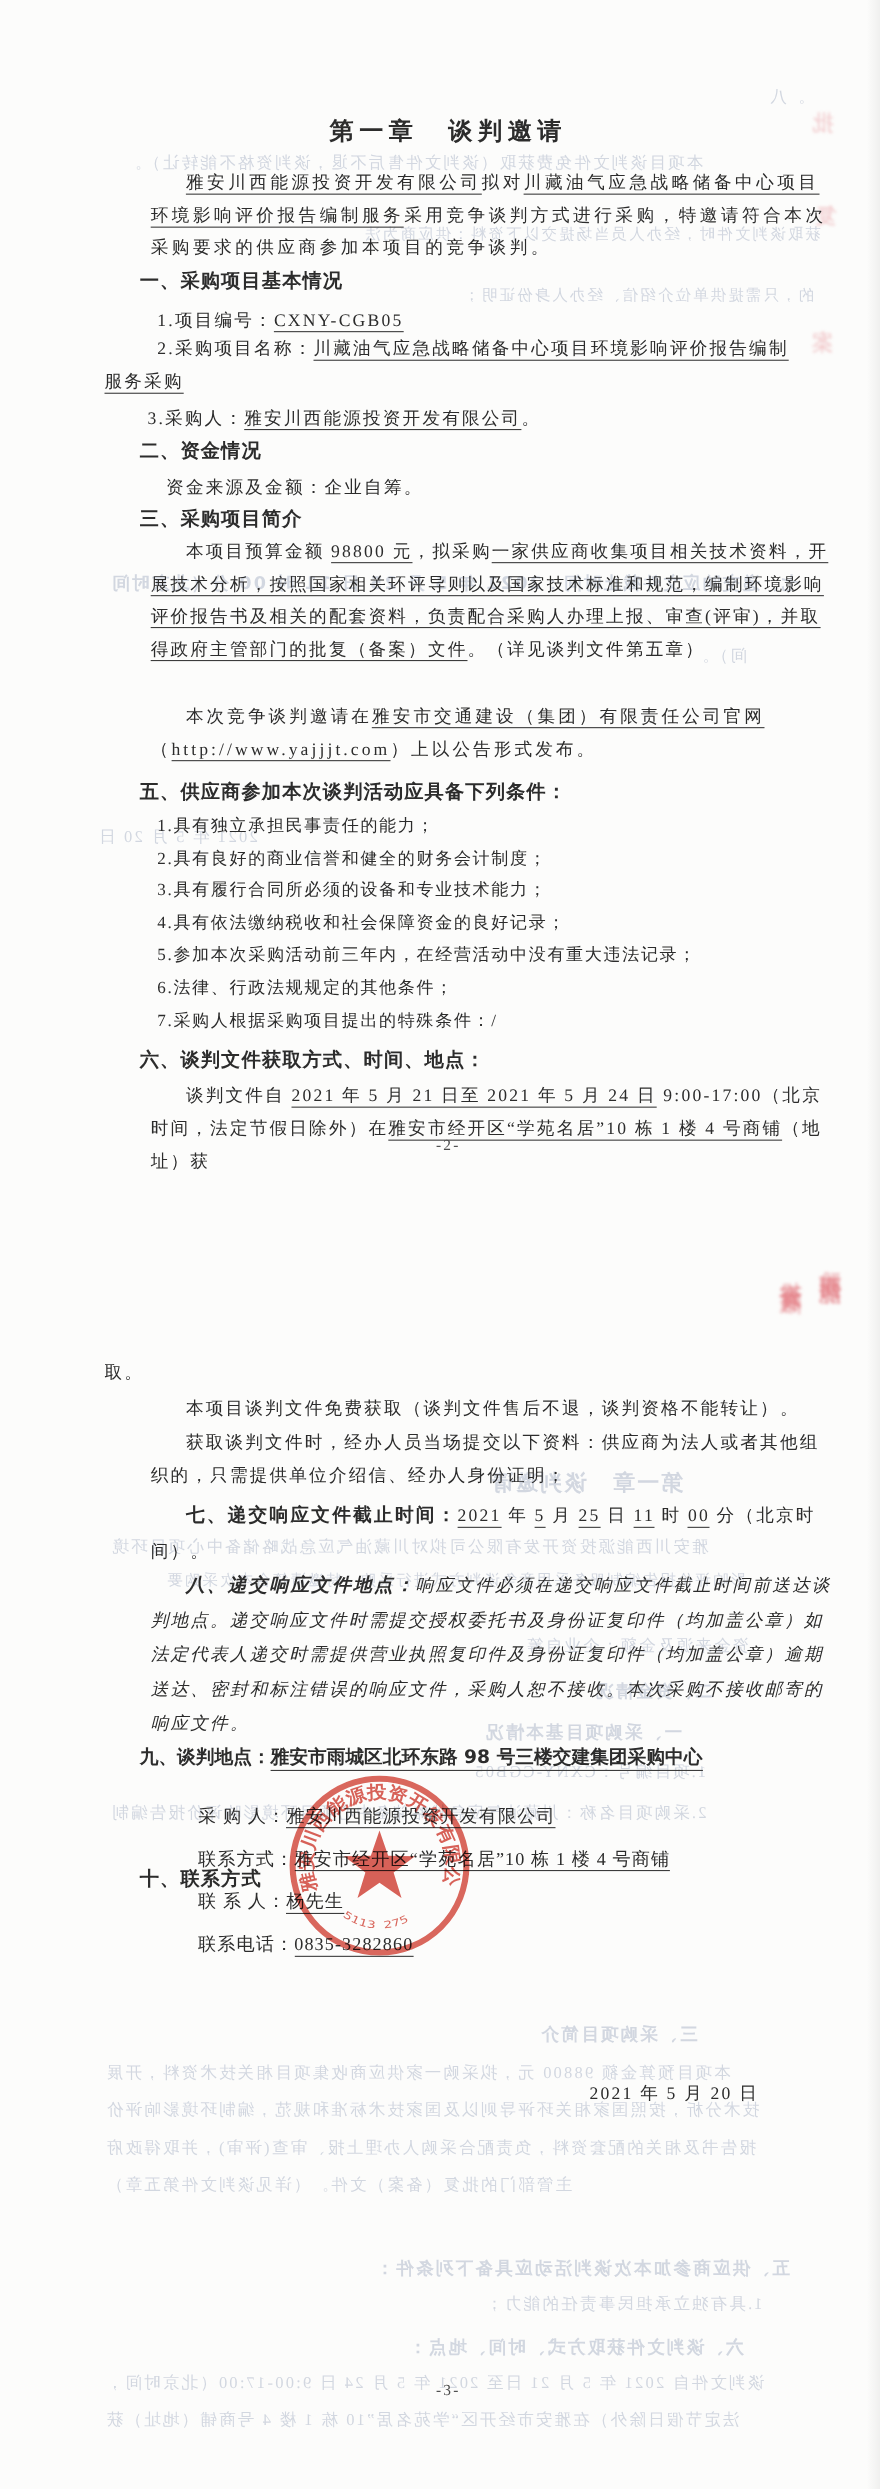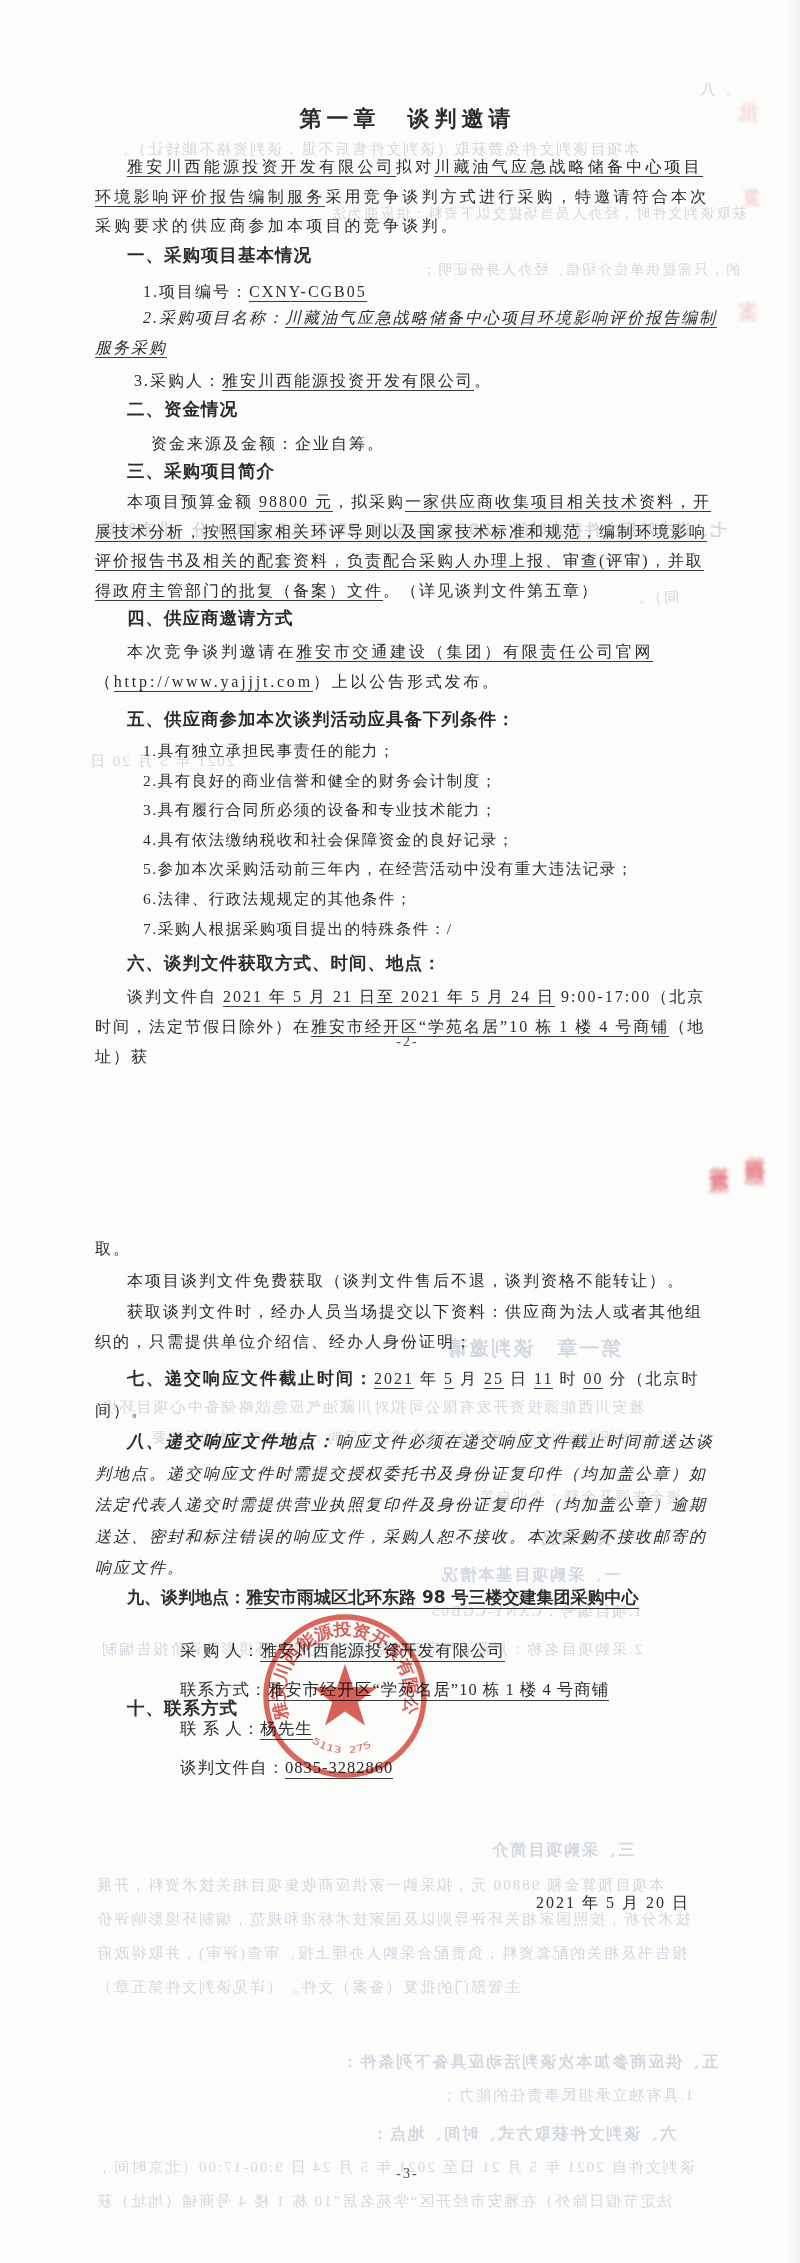--- a/index.html
+++ b/index.html
@@ -9,21 +9,21 @@
         background:linear-gradient(to right,rgba(0,0,0,0),rgba(0,0,0,.05));pointer-events:none;}
   .abs{position:absolute;left:95px;width:625px;}
   p{margin:0;}
   .title{top:104px;text-align:center;font-size:22px;font-weight:bold;letter-spacing:5px;}
   .h{font-weight:bold;font-size:17.5px;font-family:"DejaVu Sans","Liberation Sans",sans-serif;letter-spacing:1px;}
   .ml2{margin-left:32px;}
   .ml3{margin-left:48px;}
   .body{font-size:16px;line-height:29.5px;letter-spacing:2px;}
   .lh30{line-height:30px;}
   .lh315{line-height:31.5px;}
-  .indent{text-indent:2em;}
+  .indent{text-indent:2em;margin-left:42px;}
   .indent3{text-indent:3em;}
   .u{border-bottom:1.3px solid #3c3c3c;padding-bottom:1px;}
   .inhead{font-weight:bold;font-size:17px;font-family:"DejaVu Sans","Liberation Sans",sans-serif;}
   .cond{font-size:15.5px;line-height:29.6px;letter-spacing:1.5px;margin-left:48px;}
   .pageno{text-align:center;font-size:14px;color:#4a4a4a;letter-spacing:2px;}
   .wide{letter-spacing:3.2px;}
   .s4sp{letter-spacing:2.8px;}
   .contact-row{height:39px;font-size:16.5px;letter-spacing:1px;}
   .contact-row .lbl{margin-left:85px;}
   .date{text-align:right;font-size:16px;letter-spacing:2px;width:595px;}
@@ -78,37 +78,36 @@
   <p class="abs body indent wide" style="top:152px;">
     <span class="u">雅安川西能源投资开发有限公司</span><span>拟对</span><span class="u">川藏油气应急战略储备中心项目环境影响评价报告编制服务</span><span>采用竞争谈判方式进行采购，特邀请符合本次采购要求的供应商参加本项目的竞争谈判。</span>
   </p>
 
   <div class="abs h ml2" style="top:243px;">一、采购项目基本情况</div>
 
   <div class="abs body ml3" style="top:277px;">
     <span>1.项目编号：</span><span class="u">CXNY-CGB05</span>
   </div>
 
-  <div class="abs body indent3" style="top:303px;font-style:italic;">
+  <div class="abs body indent3" style="top:303px;">
     <span>2.采购项目名称：</span><span class="u">川藏油气应急战略储备中心项目环境影响评价报告编制服务采购</span>
   </div>
 
   <div class="abs body ml3" style="top:366px;margin-left:39px;">
     <span>3.采购人：</span><span class="u">雅安川西能源投资开发有限公司</span><span>。</span>
   </div>
 
   <div class="abs h ml2" style="top:397px;">二、资金情况</div>
   <div class="abs body" style="top:429px;margin-left:56px;">资金来源及金额：企业自筹。</div>
 
   <div class="abs h ml2" style="top:459px;">三、采购项目简介</div>
   <p class="abs body indent" style="top:487px;">
     <span>本项目预算金额 </span><span class="u">98800 元</span><span>，拟采购</span><span class="u">一家供应商收集项目相关技术资料，开展技术分析，按照国家相关环评导则以及国家技术标准和规范，编制环境影响评价报告书及相关的配套资料，负责配合采购人办理上报、审查(评审)，并取得政府主管部门的批复（备案）文件</span><span>。（详见谈判文件第五章）</span>
   </p>
 
-  <div class="abs h ml2" style="top:606px;">四、供应商邀请方式</div>
   <p class="abs body indent s4sp" style="top:637px;">
     <span>本次竞争谈判邀请在</span><span class="u">雅安市交通建设（集团）有限责任公司官网</span><span>（</span><span class="u">http://www.yajjjt.com</span><span>）上以公告形式发布。</span>
   </p>
 
   <div class="abs h ml2" style="top:707px;">五、供应商参加本次谈判活动应具备下列条件：</div>
   <div class="abs" style="top:736px;">
     <div class="cond">1.具有独立承担民事责任的能力；</div>
     <div class="cond">2.具有良好的商业信誉和健全的财务会计制度；</div>
     <div class="cond">3.具有履行合同所必须的设备和专业技术能力；</div>
     <div class="cond">4.具有依法缴纳税收和社会保障资金的良好记录；</div>
@@ -146,21 +145,21 @@
     <div class="contact-row">
       <span class="lbl">采 购 人：</span><span class="u">雅安川西能源投资开发有限公司</span>
     </div>
     <div class="contact-row">
       <span class="lbl">联系方式：</span><span class="u">雅安市经开区“学苑名居”10 栋 1 楼 4 号商铺</span>
     </div>
     <div class="contact-row">
       <span class="lbl">联 系 人：</span><span class="u">杨先生</span>
     </div>
     <div class="contact-row">
-      <span class="lbl">谈判文件自：</span><span class="u">0835-3282860</span>
+      <span class="lbl">联系电话：</span><span class="u">0835-3282860</span>
     </div>
   </div>
 
   <svg class="seal" viewBox="0 0 172 172">
     <circle cx="86" cy="86" r="79" fill="none" stroke="#d0382c" stroke-width="5.5" stroke-opacity="0.85"></circle>
     <polygon points="86,54 93.9,77.1 118.3,77.5 98.8,92.2 106,115.5 86,101.5 66,115.5 73.2,92.2 53.7,77.5 78.1,77.1" fill="#d0382c" fill-opacity="0.88"></polygon>
     <path id="sealArc" d="M 30,110 A 61,61 0 1 1 142,110" fill="none"></path>
     <path id="sealBottomArc" d="M 48,128 A 55,55 0 0 0 124,128" fill="none"></path>
     <text font-size="16.5" font-weight="bold" fill="#d0382c" fill-opacity="0.88" font-family="DejaVu Sans,Liberation Sans,sans-serif">
       <textPath href="#sealArc" startOffset="2" textLength="250" lengthAdjust="spacingAndGlyphs">雅安川西能源投资开发有限公司</textPath>

